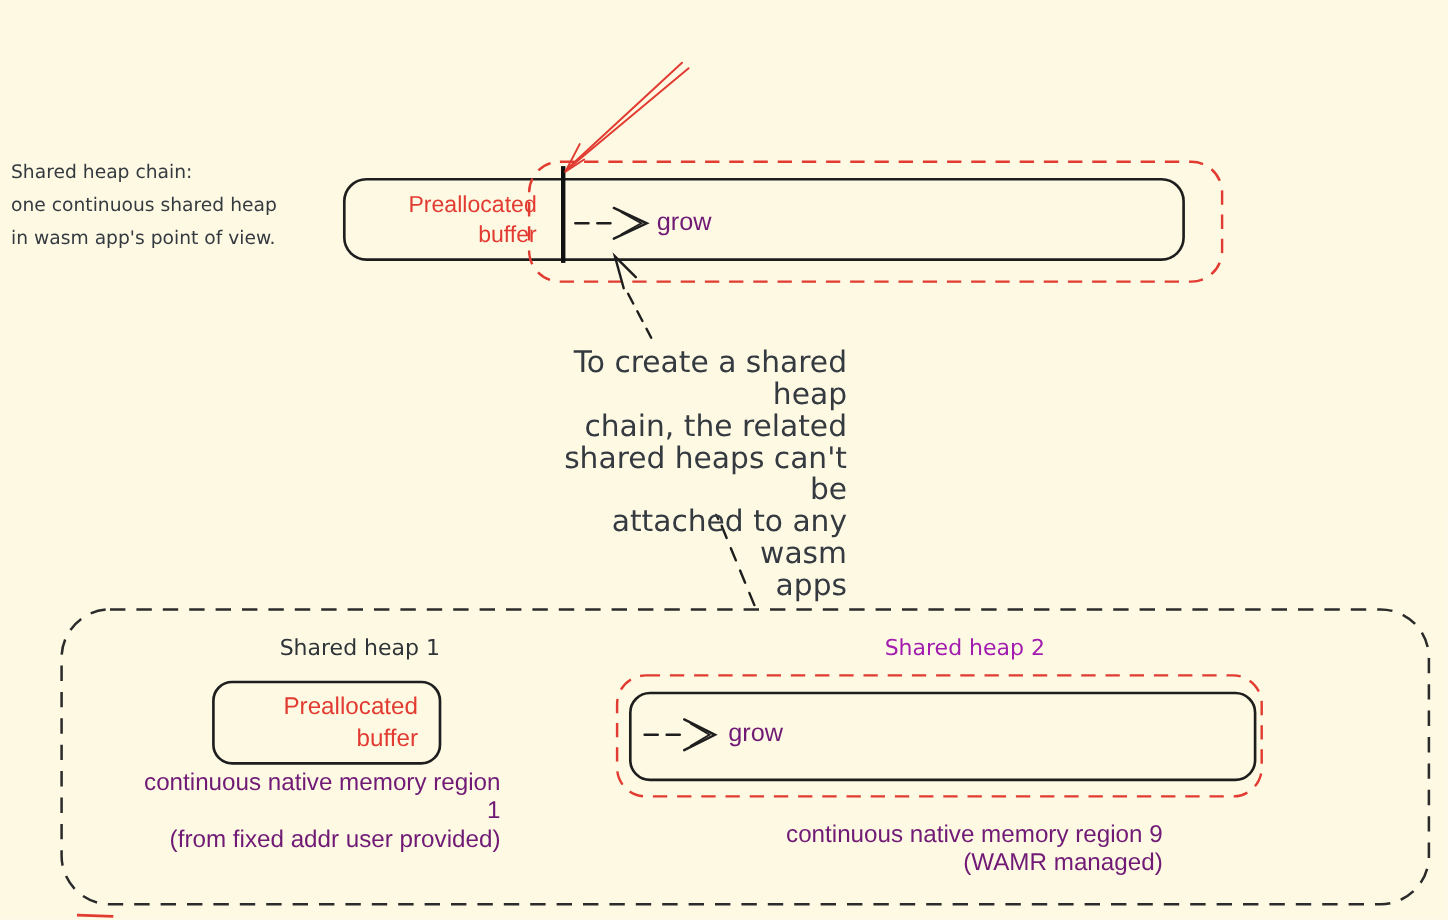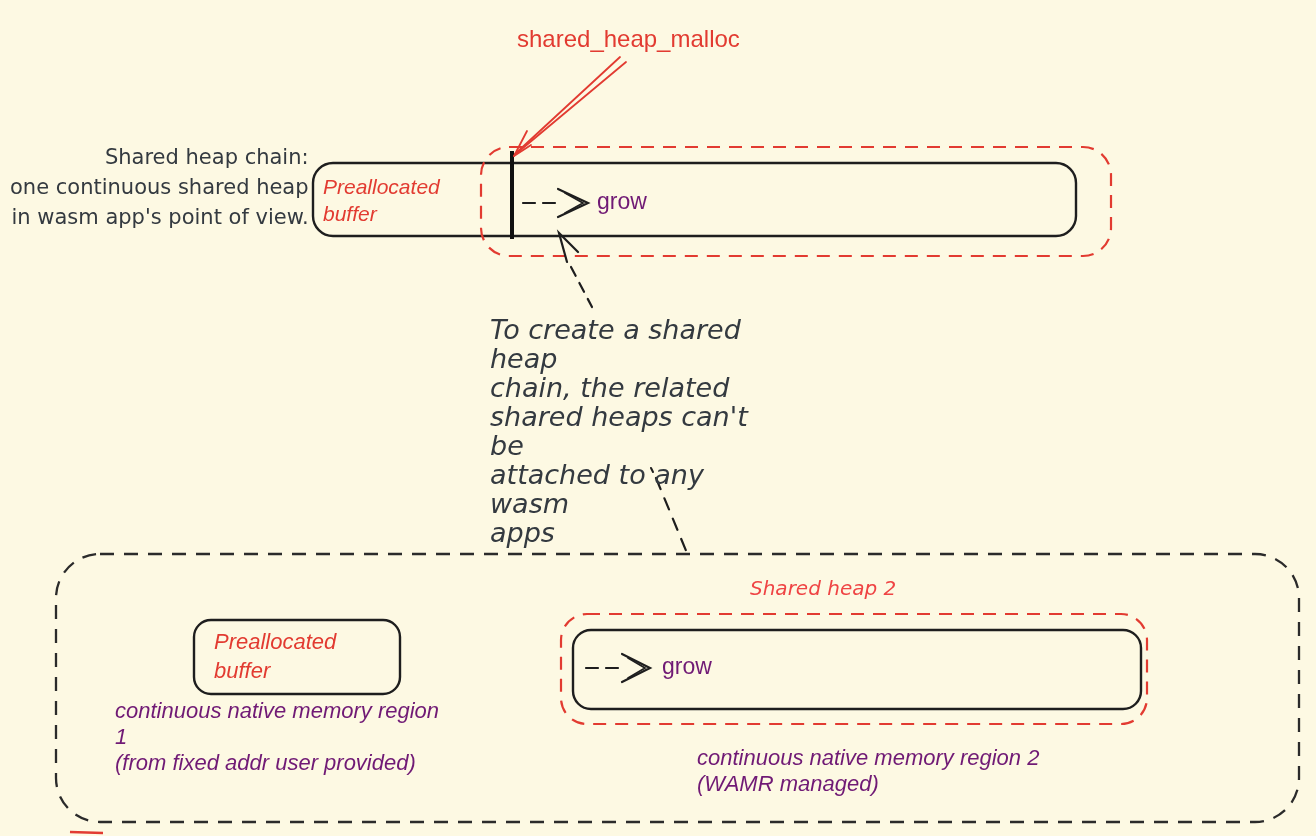--- a/index.html
+++ b/index.html
@@ -18,31 +18,31 @@
   }
   .txt {
     position: absolute;
     white-space: pre-line;
     color: #343A40;
   }
   .red-txt { color: #E23B31; }
   .ink-txt { color: #701a75; }
   .rounded-font { font-family: "DejaVu Sans", sans-serif; }
   .plain-font { font-family: "Liberation Sans", sans-serif; }
-  .center { text-align: left; font-style: italic; }
+  .center { text-align: right; }
 
   .malloc-label { left: 517px; top: 26px;  font-size: 24px; line-height: 26px; }
-  .intro-text   { left: 10px;  top: 142px; font-size: 21px; line-height: 30px; text-align: right; }
+  .intro-text   { left: 10px;  top: 142px; font-size: 17px; line-height: 30px; }
   .prealloc-1   { left: 323px; top: 173px; width: 165px; font-size: 21px; line-height: 27px; }
   .grow-1       { left: 597px; top: 188px; font-size: 23px; line-height: 27px; }
   .note-text    { left: 490px; top: 315px; width: 280px; font-size: 27px; line-height: 29px; }
   .heap1-title  { left: 200px; top: 576px; width: 200px; font-size: 20px; line-height: 24px; color: #2F3439; }
   .prealloc-2   { left: 214px; top: 627px; width: 166px; font-size: 22px; line-height: 29px; }
   .caption-1    { left: 115px; top: 698px; width: 340px; font-size: 22px; line-height: 26px; }
-  .heap2-title  { left: 750px; top: 576px; width: 200px; font-size: 20px; line-height: 24px; color: #ef4444; }
+  .heap2-title  { left: 750px; top: 576px; width: 200px; font-size: 20px; line-height: 24px; color: #a21caf; }
   .grow-2       { left: 662px; top: 653px; font-size: 23px; line-height: 27px; }
   .caption-2    { left: 697px; top: 745px; width: 360px; font-size: 22px; line-height: 26px; }
 </style>
 </head>
 <body>
 
 <div class="canvas">
 
   <svg class="strokes" viewBox="0 0 1316 836">
 
@@ -100,44 +100,44 @@
       <line x1="586" y1="668" x2="620" y2="668" stroke-width="2.2" stroke-dasharray="12 8"></line>
       <polyline points="622,654 650,668 622,682" stroke-width="2.2"></polyline>
       <polyline points="628,658 645,668 628,678" stroke-width="1.7"></polyline>
     </g>
 
     <g>
       <line x1="70" y1="832" x2="103" y2="833" stroke="#E23B31" stroke-width="2.5"></line>
     </g>
   </svg>
 
-  <div class="txt malloc-label red-txt plain-font">shared_heap_malloc</div>
 
   <div class="txt intro-text rounded-font">Shared heap chain:
 one continuous shared heap
 in wasm app's point of view.</div>
 
   <div class="txt prealloc-1 red-txt plain-font center">Preallocated
 buffer</div>
 
   <div class="txt grow-1 ink-txt plain-font">grow</div>
 
   <div class="txt note-text rounded-font center">To create a shared heap
 chain, the related
 shared heaps can't be
 attached to any wasm
 apps</div>
 
+  <div class="txt heap1-title rounded-font center">Shared heap 1</div>
 
   <div class="txt prealloc-2 red-txt plain-font center">Preallocated
 buffer</div>
 
   <div class="txt caption-1 ink-txt plain-font center">continuous native memory region 1
 (from fixed addr user provided)</div>
 
   <div class="txt heap2-title rounded-font center">Shared heap 2</div>
 
   <div class="txt grow-2 ink-txt plain-font">grow</div>
 
-  <div class="txt caption-2 ink-txt plain-font center">continuous native memory region 2
+  <div class="txt caption-2 ink-txt plain-font center">continuous native memory region 9
 (WAMR managed)</div>
 
 </div>
 
 </body></html>

